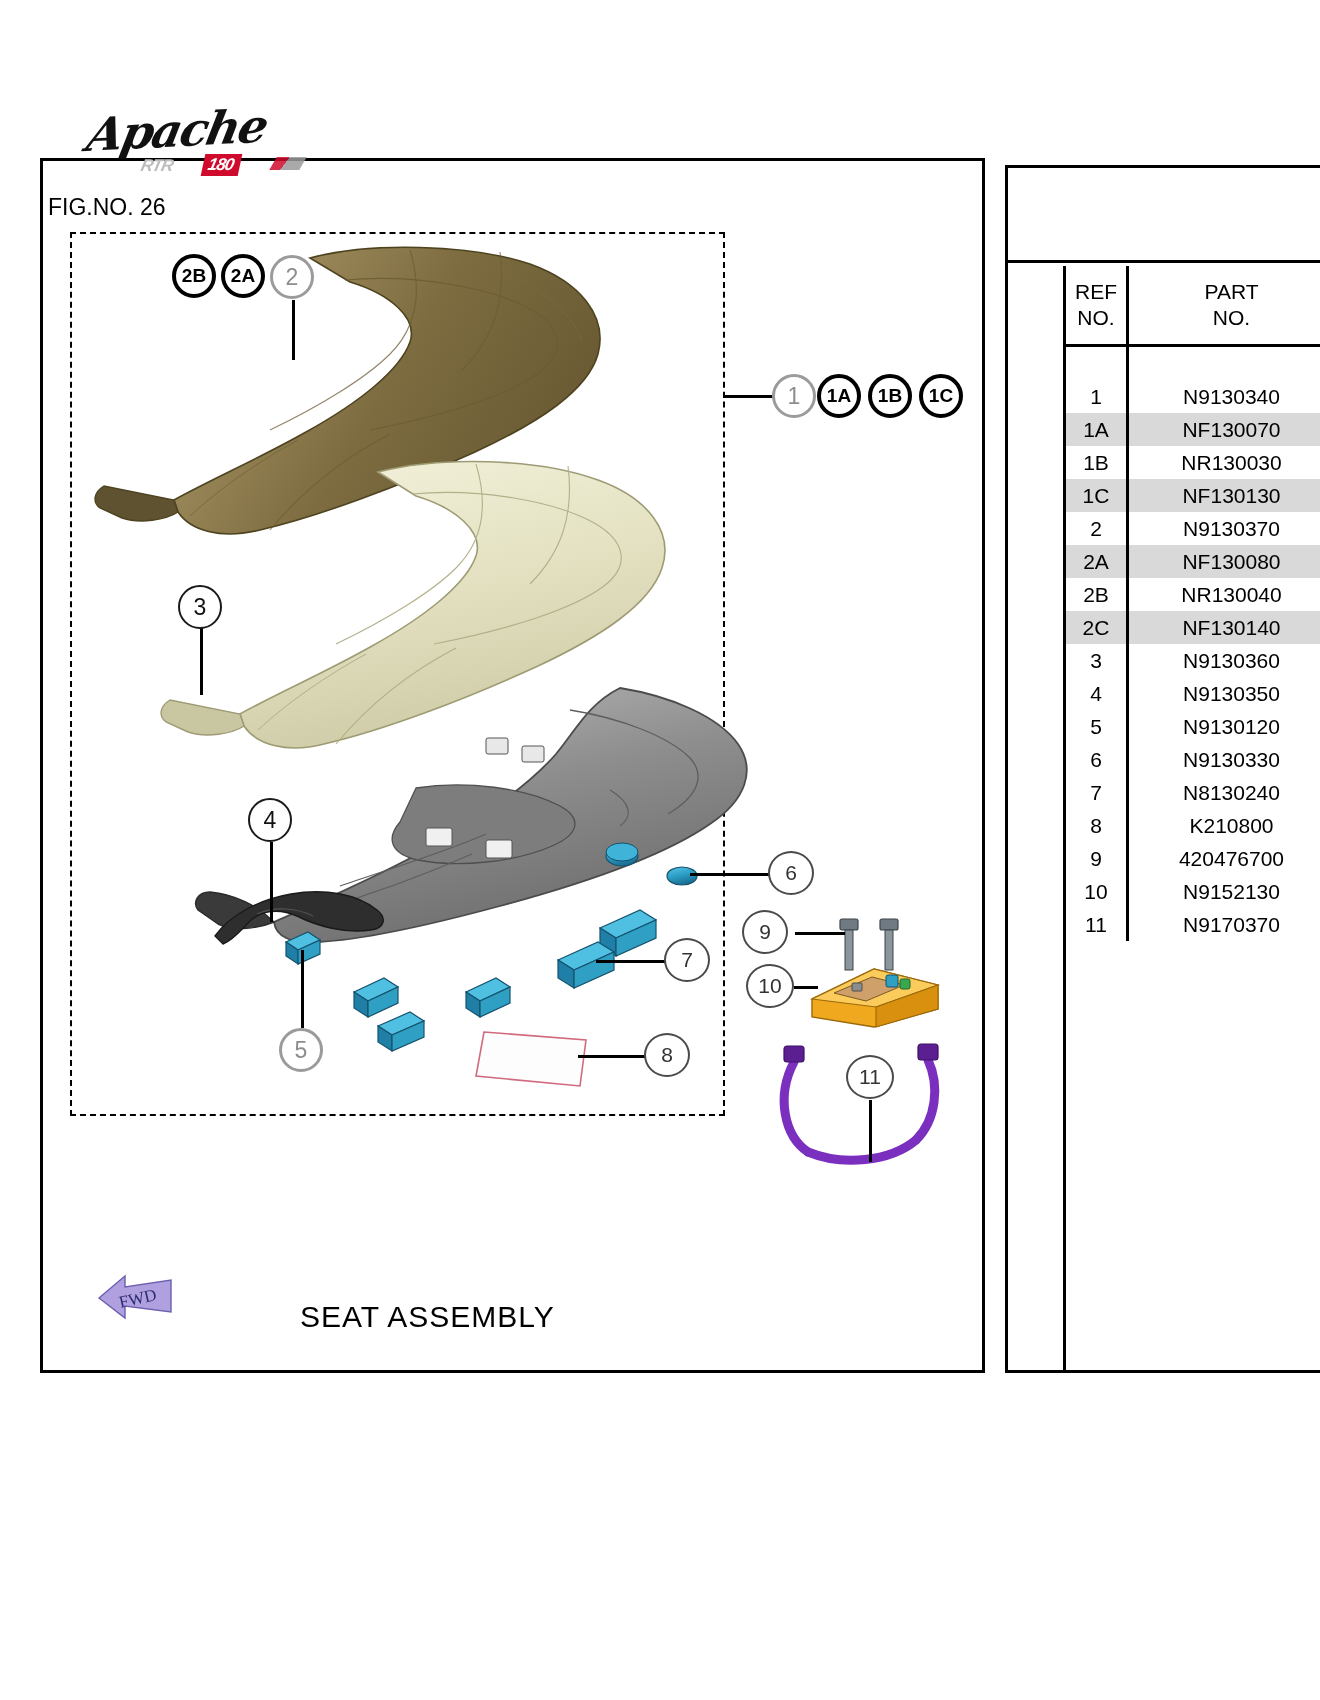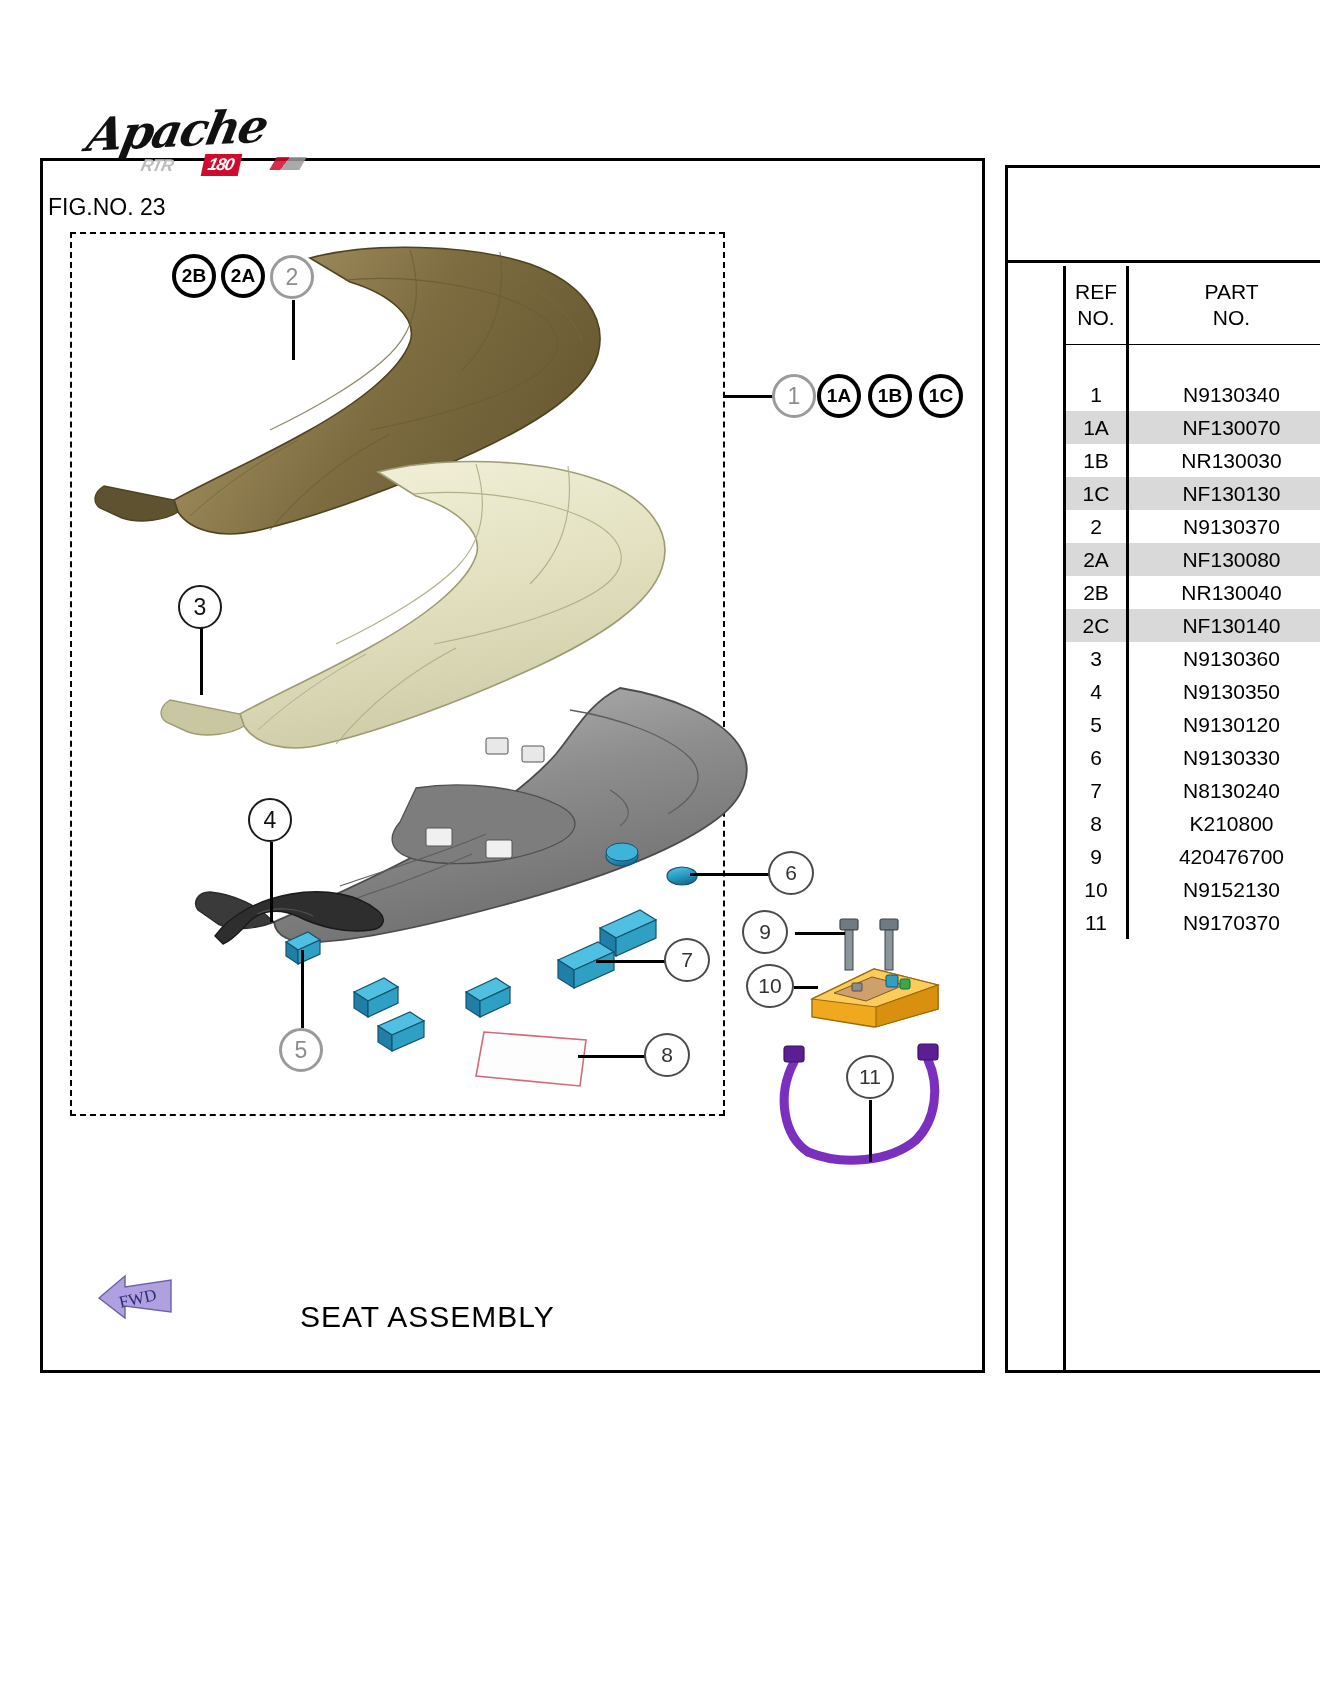--- a/index.html
+++ b/index.html
@@ -58,21 +58,21 @@
   
   #tablebox{position:absolute;left:1005px;top:165px;width:330px;height:1208px;
             border:3px solid #000;border-right:none;box-sizing:border-box;
             background:#fff;}
   #tbl-head-blank{position:absolute;left:0;top:0;width:100%;height:95px;
             border-bottom:3px solid #000;box-sizing:border-box;}
   table.parts{position:absolute;left:58px;top:98px;border-collapse:collapse;
               width:268px;}
   table.parts th,table.parts td{font-size:21px;text-align:center;
               font-weight:normal;padding:0;}
-  table.parts th{height:78px;border-bottom:1px solid #000000;vertical-align:middle;
+  table.parts th{height:78px;border-bottom:3px solid #000000;vertical-align:middle;
               line-height:1.25;}
   table.parts td{height:33px;}
   table.parts .refcol{width:60px;border-right:3px solid #000;}
   table.parts .partcol{width:205px;}
   table.parts tbody tr.shade td{background:#d9d9d9;}
   table.parts thead th:first-child{border-right:3px solid #000;}
   #tbl-leftline{position:absolute;left:55px;top:98px;width:3px;height:1107px;
                 background:#000;}
 </style>
 </head>
@@ -80,21 +80,21 @@
 
 <div id="logo">
   <div class="script">Apache</div>
   <div class="sub">
     <span class="rtr">RTR</span>
     <span class="num">180</span>
     <span class="tail"></span>
   </div>
 </div>
 
-<div id="fig-no">FIG.NO. 23</div>
+<div id="fig-no">FIG.NO. 26</div>
 
 <div id="frame"></div>
 
 <div id="dashed"></div>
 
 <svg class="seat" style="left:70px;top:230px;width:560px;height:330px;" viewBox="0 0 560 330">
   <defs>
     <linearGradient id="gBrown" x1="0" y1="0" x2="0.35" y2="1">
       <stop offset="0%" stop-color="#9c8a5e"></stop>
       <stop offset="45%" stop-color="#8a7748"></stop>

